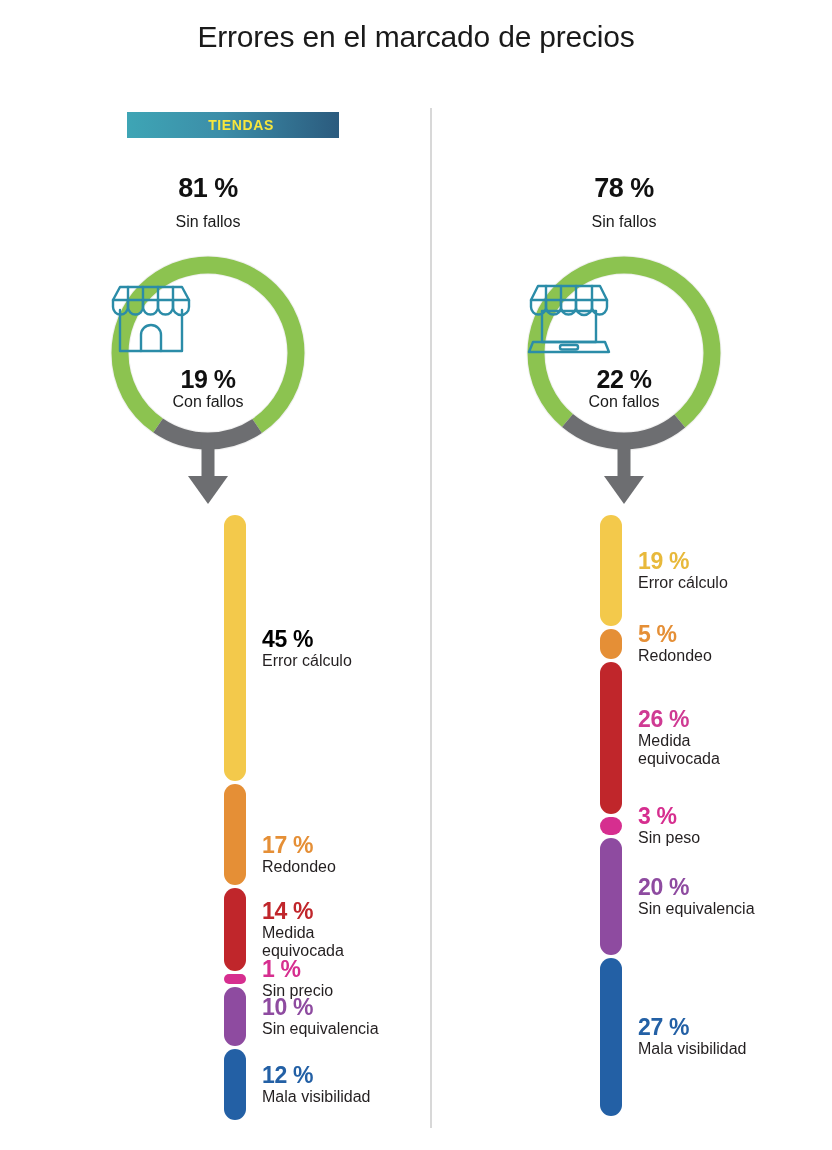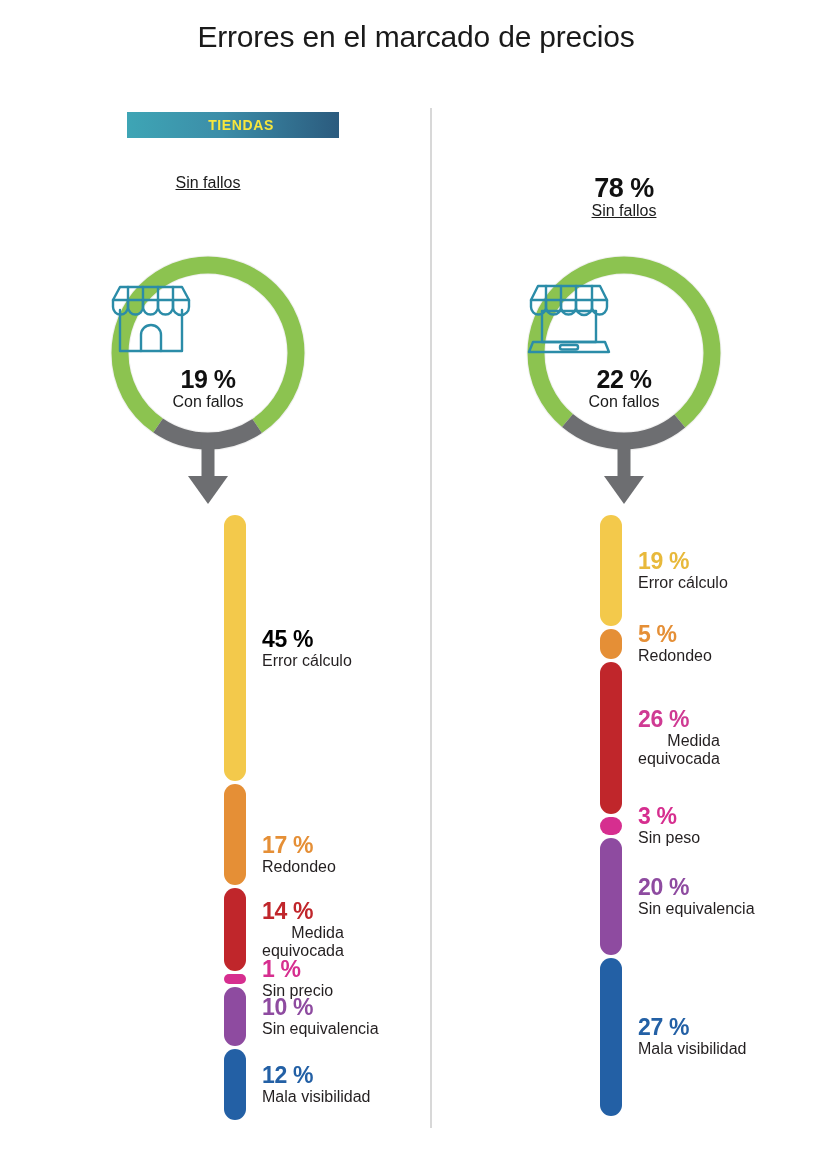--- a/index.html
+++ b/index.html
@@ -81,22 +81,21 @@
     font-size: 27px;
     font-weight: bold;
     color: #111111;
     line-height: 28px;
     letter-spacing: -0.5px;
   }
   .top-stat .lbl {
     font-size: 16px;
     color: #1a1a1a;
     line-height: 18px;
-    margin-top: 0;
-    text-decoration: underline;
+    margin-top: 11px;
   }
 
   
   .donut-wrap {
     position: absolute;
     top: 248px;
     left: 103px;
     width: 210px;
     height: 210px;
   }
@@ -172,38 +171,38 @@
   .seg-label .pct {
     font-size: 23px;
     font-weight: bold;
     line-height: 25px;
     letter-spacing: -0.3px;
   }
   .seg-label .lbl {
     font-size: 16px;
     color: #231f20;
     line-height: 18px;
-    text-align: right;
   }
   .seg-label .lbl .l2 { display: block; }
 </style>
 </head>
 <body>
 
 <div id="page">
 
   <div class="title">Errores en el marcado de precios</div>
 
   <div class="divider"></div>
 
   <div class="column left" id="col-0">
 
     <div class="banner">TIENDAS</div>
 
     <div class="top-stat">
+      <div class="pct">81 %</div>
       <div class="lbl">Sin fallos</div>
     </div>
 
     <div class="donut-wrap">
       <svg width="210" height="210" viewBox="0 0 210 210">
         <circle cx="105" cy="105" r="88" fill="none" stroke="#f0f0f0" stroke-width="19"></circle>
         <circle class="ring-ok" cx="105" cy="105" r="88" fill="none" stroke="#8cc350" stroke-width="17" stroke-linecap="butt" transform="rotate(-90 105 105)" stroke-dasharray="447.86544869576085 105.05485833604268" stroke-dashoffset="-328.9875826839231"></circle>
         <circle class="ring-fail" cx="105" cy="105" r="88" fill="none" stroke="#6d6e71" stroke-width="17" stroke-linecap="butt" transform="rotate(-90 105 105)" stroke-dasharray="105.05485833604267 447.86544869576085" stroke-dashoffset="-223.93272434788042"></circle>
         <circle cx="105" cy="105" r="78" fill="#ffffff"></circle>
       </svg>

